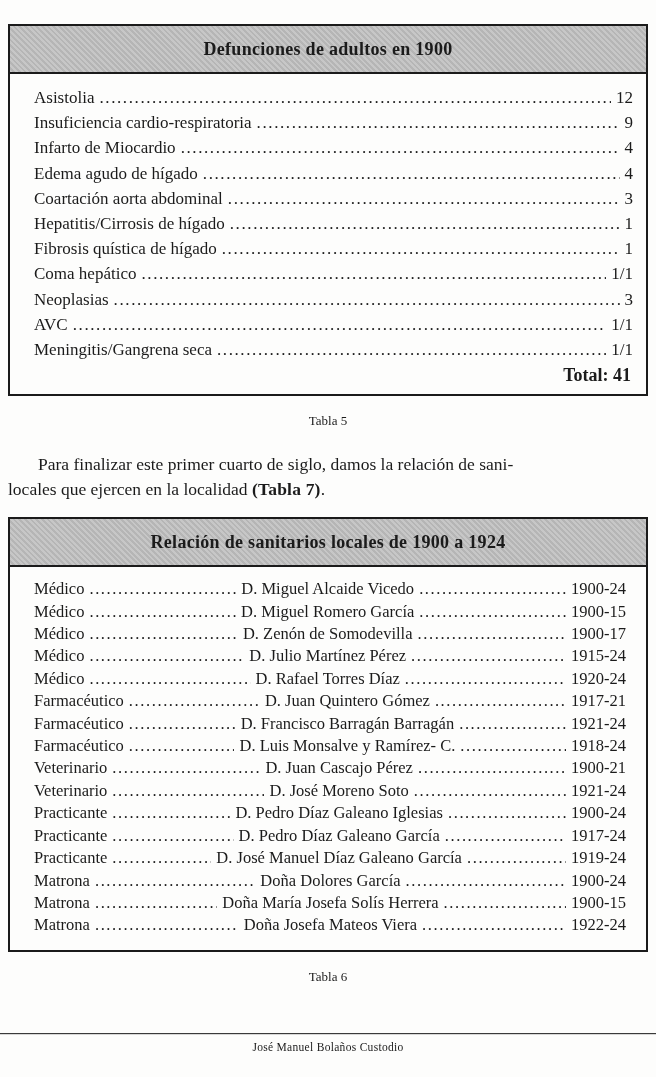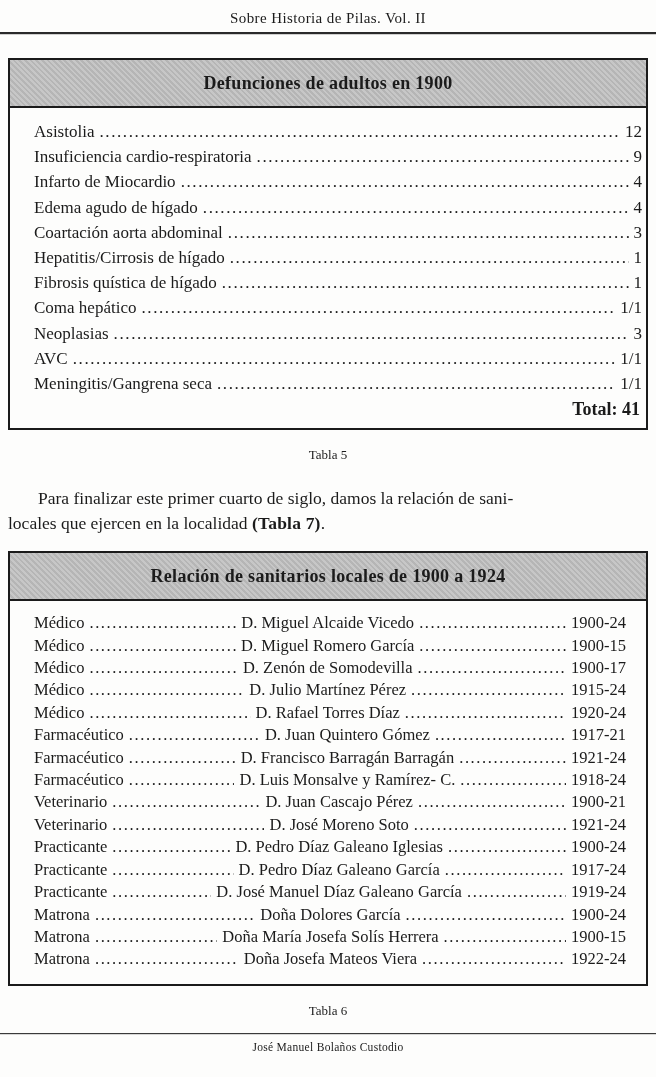--- a/index.html
+++ b/index.html
@@ -43,21 +43,21 @@
     background-image:repeating-linear-gradient(45deg,rgba(255,255,255,.12) 0 2px,rgba(0,0,0,.05) 2px 4px);
     border-bottom:2.5px solid var(--ink);
     text-align:center;
     padding:13px 0 12px 0;
   }
   .table-title-bar .title{
     font-weight:bold;
     font-size:18px;
     letter-spacing:.3px;
   }
-  .table-body{padding:11px 4px 6px 24px;}
+  .table-body{padding:11px 13px 6px 24px;}
   .table-box.second .table-body{padding:11px 20px 13px 24px;}
   
   .leader-row{
     display:flex;
     align-items:baseline;
     font-size:17px;
     line-height:25.2px;
     white-space:nowrap;
   }
   .table-box.second .leader-row{line-height:22.4px;font-size:16.5px;}
@@ -109,24 +109,20 @@
     font-size:11.5px;
     margin-top:7px;
     letter-spacing:.3px;
   }
 </style>
 </head>
 <body>
 
 <div class="page">
 
-  <div class="page-header">
-    <div class="page-header-title">Sobre Historia de Pilas. Vol. II</div>
-    <div class="page-header-rule"></div>
-  </div>
 
   <section class="table-box">
     <div class="table-title-bar">
       <span class="title">Defunciones de adultos en 1900</span>
     </div>
     <div class="table-body" id="table5-body">
       <div class="leader-row">
           <span class="cell label">Asistolia</span>
           <span class="dots"></span>
           <span class="cell value">12</span>

